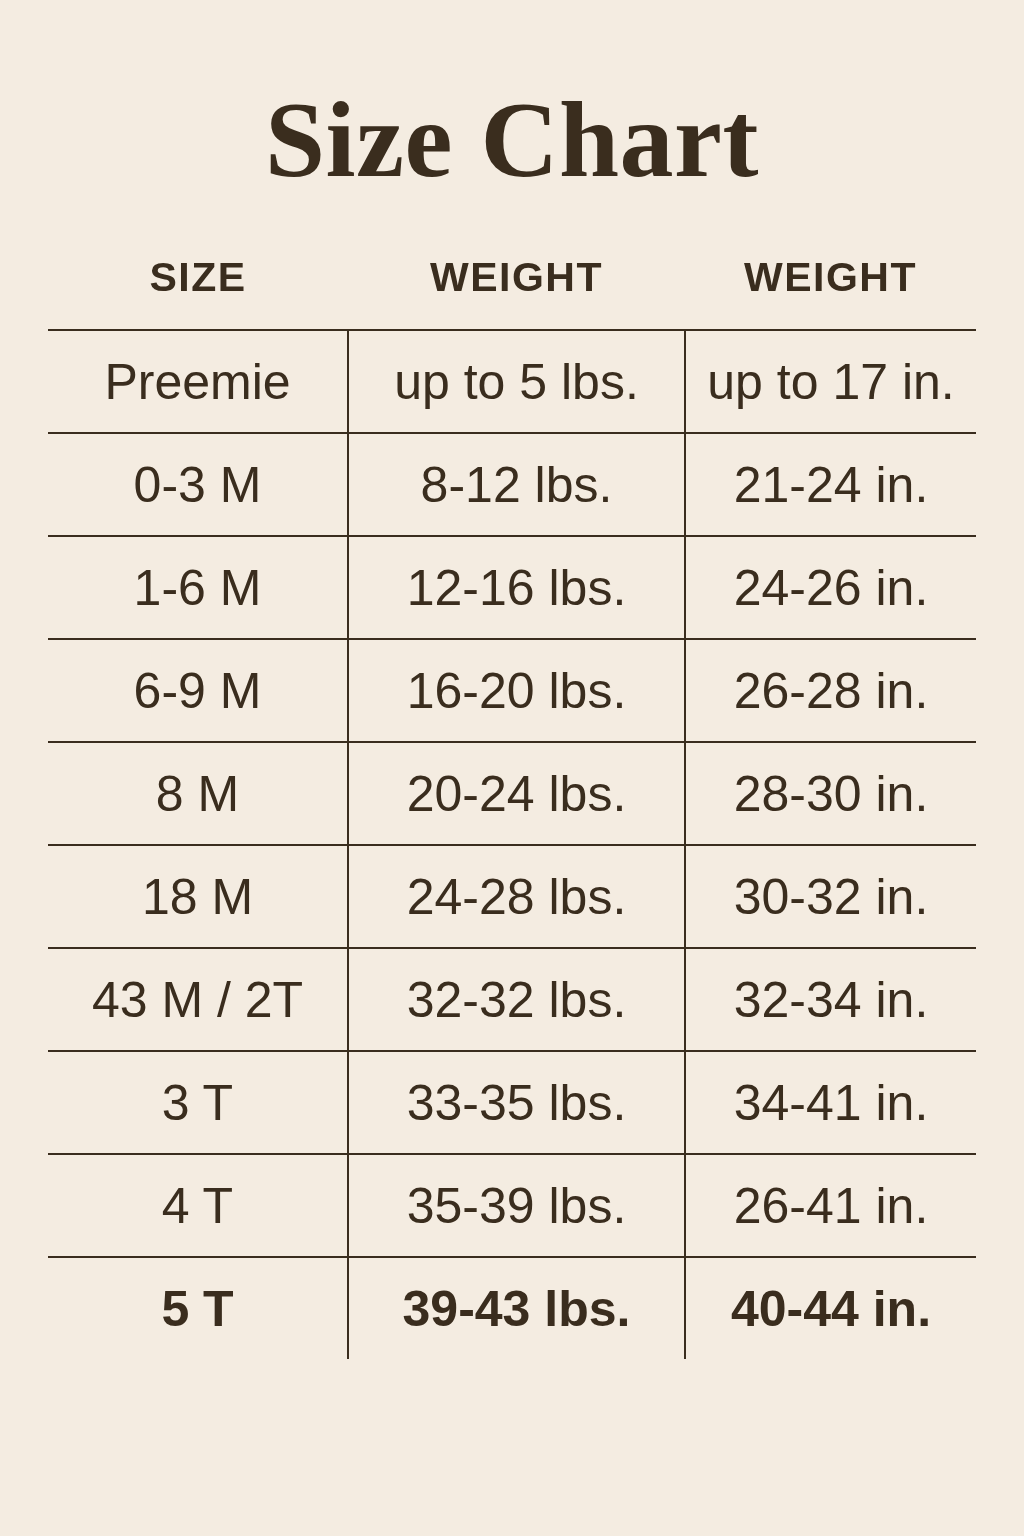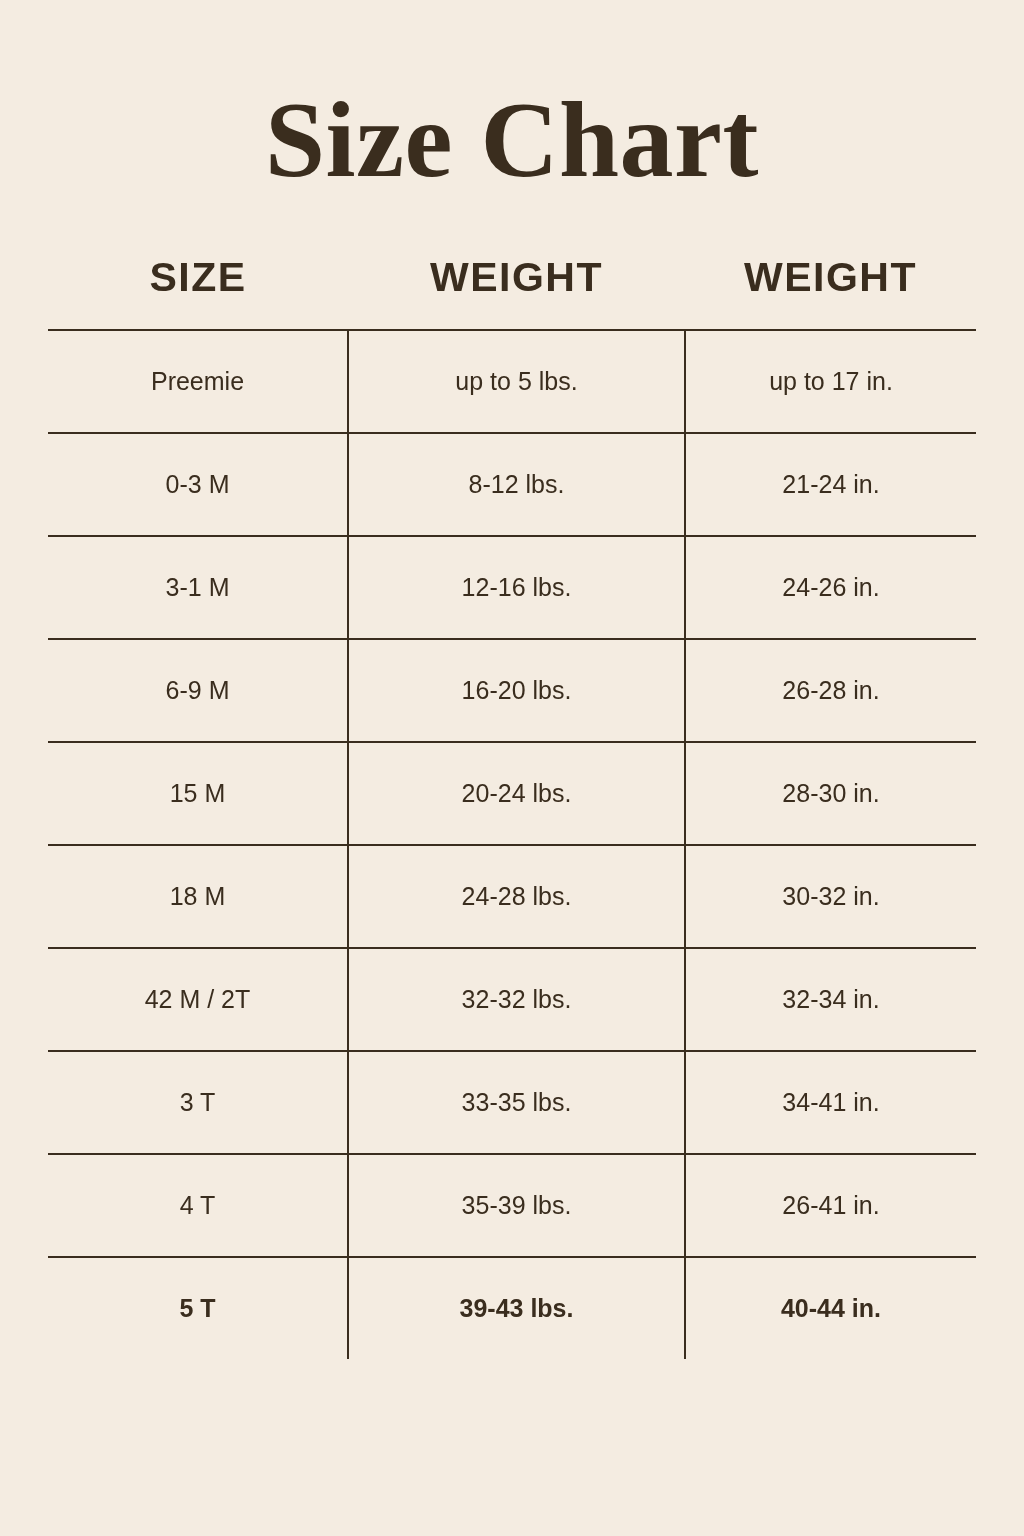--- a/index.html
+++ b/index.html
@@ -48,21 +48,21 @@
     letter-spacing: 1.5px;
     color: #3a2d1e;
     text-align: center;
     padding: 0 0 28px 0;
     border: none;
     margin-top: 16px;
   }
   table.size-chart td {
     font-family: "Liberation Sans", sans-serif;
     font-weight: normal;
-    font-size: 25px;
+    font-size: 50px;
     color: #3a2d1e;
     text-align: center;
     height: 101px;
     vertical-align: middle;
     border-top: 2px solid #3a2d1e;
     border-right: 2px solid #3a2d1e;
     padding: 0;
   }
   table.size-chart td:last-child {
     border-right: none;
@@ -97,41 +97,41 @@
         <td>Preemie</td>
         <td>up to 5 lbs.</td>
         <td>up to 17 in.</td>
       </tr>
       <tr>
         <td>0-3 M</td>
         <td>8-12 lbs.</td>
         <td>21-24 in.</td>
       </tr>
       <tr>
-        <td>3-1 M</td>
+        <td>1-6 M</td>
         <td>12-16 lbs.</td>
         <td>24-26 in.</td>
       </tr>
       <tr>
         <td>6-9 M</td>
         <td>16-20 lbs.</td>
         <td>26-28 in.</td>
       </tr>
       <tr>
-        <td>15 M</td>
+        <td>8 M</td>
         <td>20-24 lbs.</td>
         <td>28-30 in.</td>
       </tr>
       <tr>
         <td>18 M</td>
         <td>24-28 lbs.</td>
         <td>30-32 in.</td>
       </tr>
       <tr>
-        <td>42 M / 2T</td>
+        <td>43 M / 2T</td>
         <td>32-32 lbs.</td>
         <td>32-34 in.</td>
       </tr>
       <tr>
         <td>3 T</td>
         <td>33-35 lbs.</td>
         <td>34-41 in.</td>
       </tr>
       <tr>
         <td>4 T</td>

